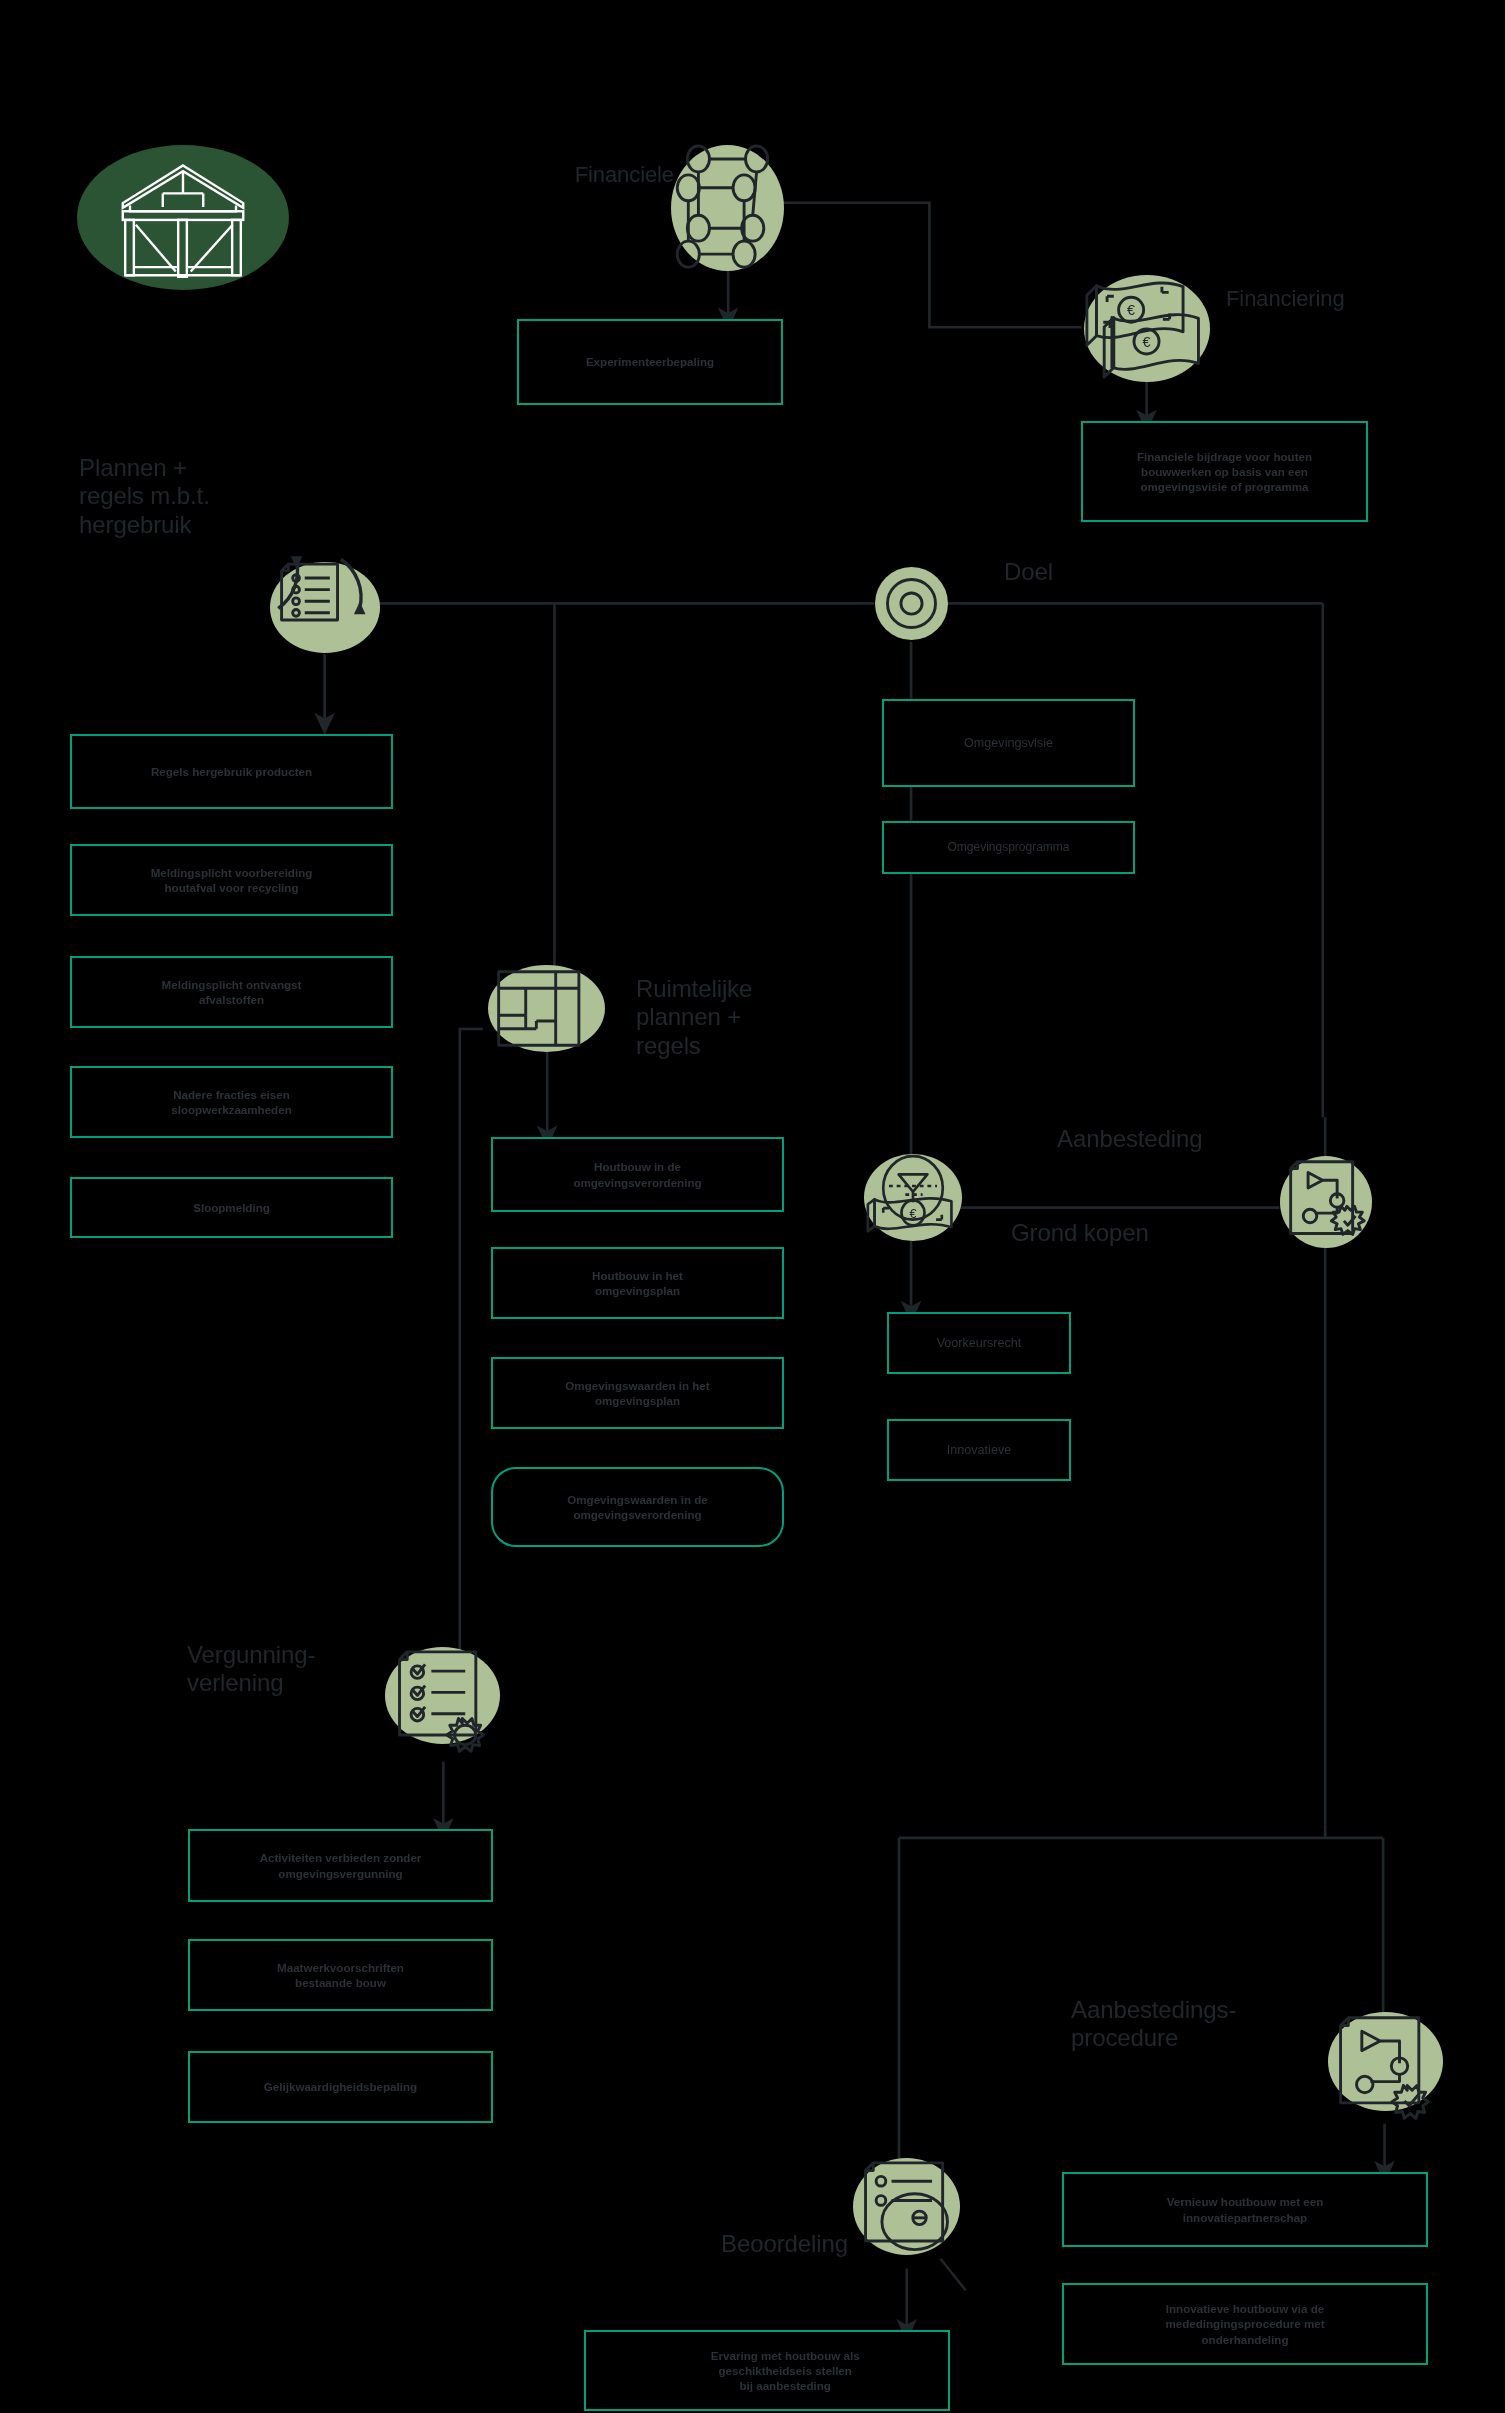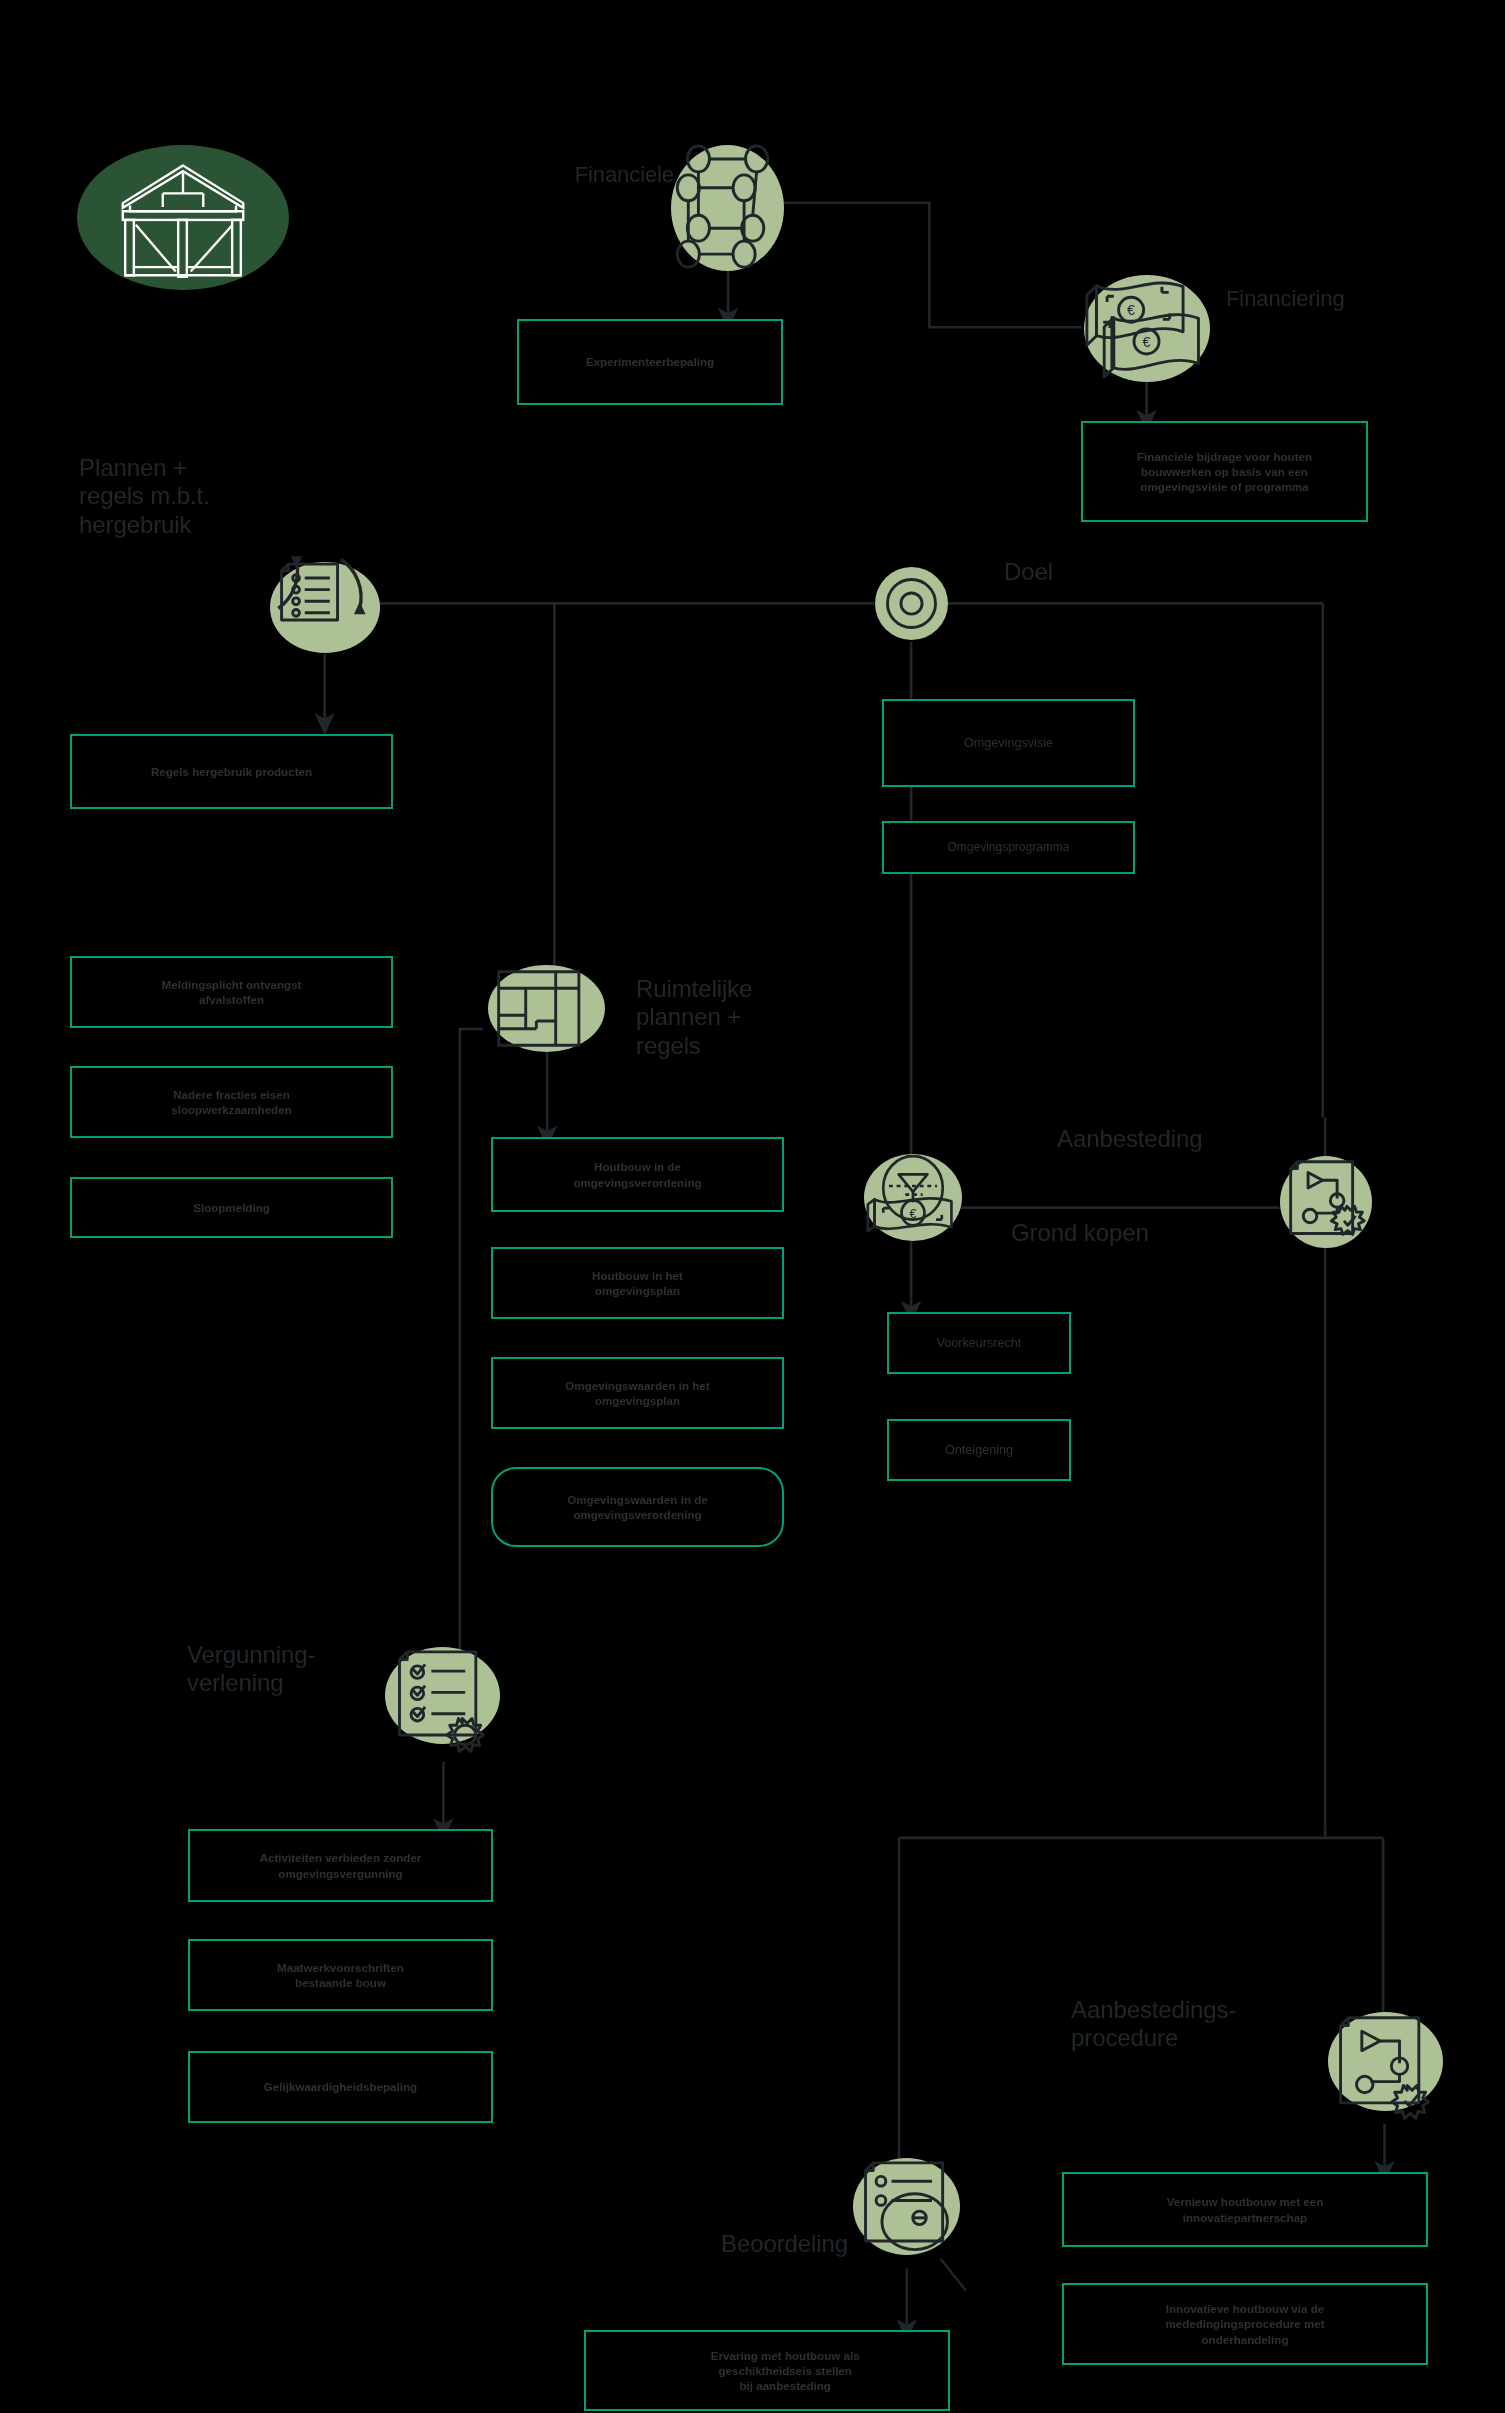--- a/index.html
+++ b/index.html
@@ -230,20 +230,22 @@
         <path d="M17,96 A96,96 0 0 0 55,-2" stroke-width="7"></path>
       </g>
       <g fill="#20262A">
         <path d="M186,82 L198,108 L174,108 Z"></path>
         <path d="M55,14 L43,-12 L67,-12 Z"></path>
       </g>
     </svg>
   </div>
 
   <div class="box" style="left:70px; top:734px; width:323px; height:75px;">Regels hergebruik producten</div>
+  <div class="box" style="left:70px; top:844px; width:323px; height:72px;">Meldingsplicht voorbereiding
+houtafval voor recycling</div>
   <div class="box" style="left:70px; top:956px; width:323px; height:72px;">Meldingsplicht ontvangst
 afvalstoffen</div>
   <div class="box" style="left:70px; top:1066px; width:323px; height:72px;">Nadere fracties eisen
 sloopwerkzaamheden</div>
   <div class="box" style="left:70px; top:1177px; width:323px; height:61px;">Sloopmelding</div>
 
   <div class="title big" style="left:1004px; top:558px; width:145px;">Doel</div>
 
   <div class="node" style="left:875px; top:567px; width:73px; height:73px;">
     <div class="disc" style="width:73px; height:73px;"></div>
@@ -325,21 +327,21 @@
         <text x="102" y="133" font-size="26" fill="#20262A" stroke="none" text-anchor="middle" font-family="Liberation Sans, sans-serif">€</text>
         <path d="M40,112 L40,122 M40,112 L52,112"></path>
         <path d="M162,136 L162,126 M162,136 L150,136"></path>
       </g>
     </svg>
   </div>
 
   <div class="box" style="left:887px; top:1312px; width:184px; height:62px;
               font-weight:400; font-size:12.6px;">Voorkeursrecht</div>
   <div class="box" style="left:887px; top:1419px; width:184px; height:62px;
-              font-weight:400; font-size:12.6px;">Onteigening</div>
+              font-weight:400; font-size:12.6px;">Innovatieve</div>
 
   <div class="title big" style="left:187px; top:1641px; width:208px;">Vergunning-
 verlening</div>
 
   <div class="node" style="left:385px; top:1647px; width:115px; height:115px;">
     <div class="disc" style="width:115px; height:97px;"></div>
     <svg width="115" height="115" viewBox="0 0 238 238">
       <g fill="none" stroke="#20262A" stroke-width="6" stroke-linejoin="round">
         <path d="M30,26 L46,10 L188,10 L188,182 L30,182 Z"></path>
         <path d="M30,26 L46,26 L46,10"></path>

